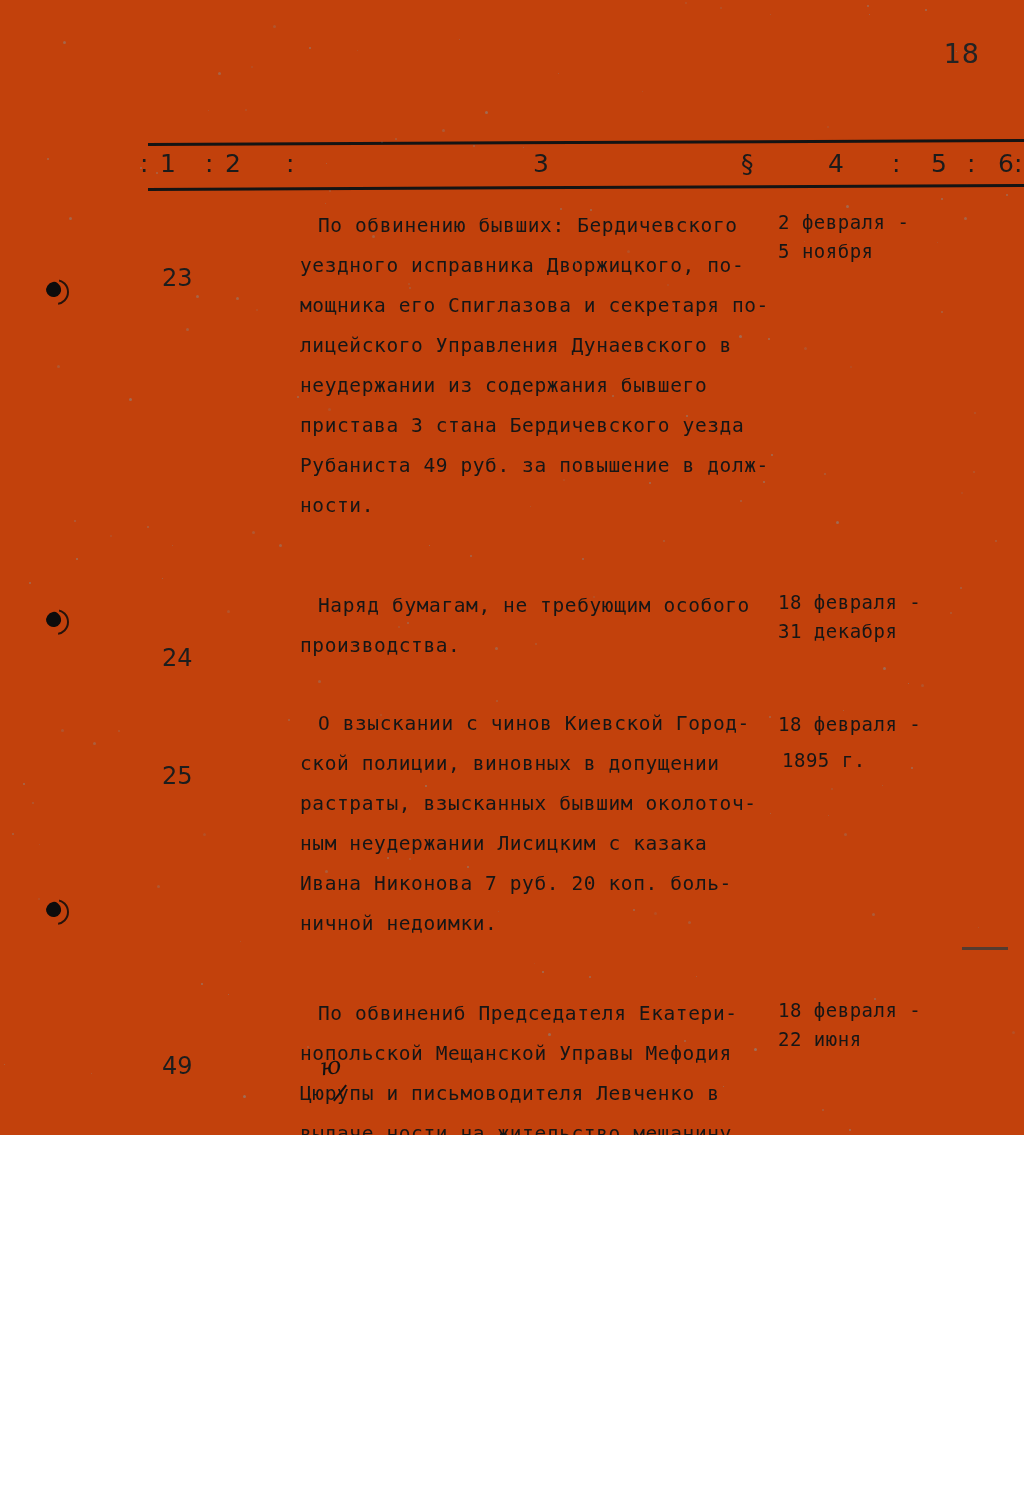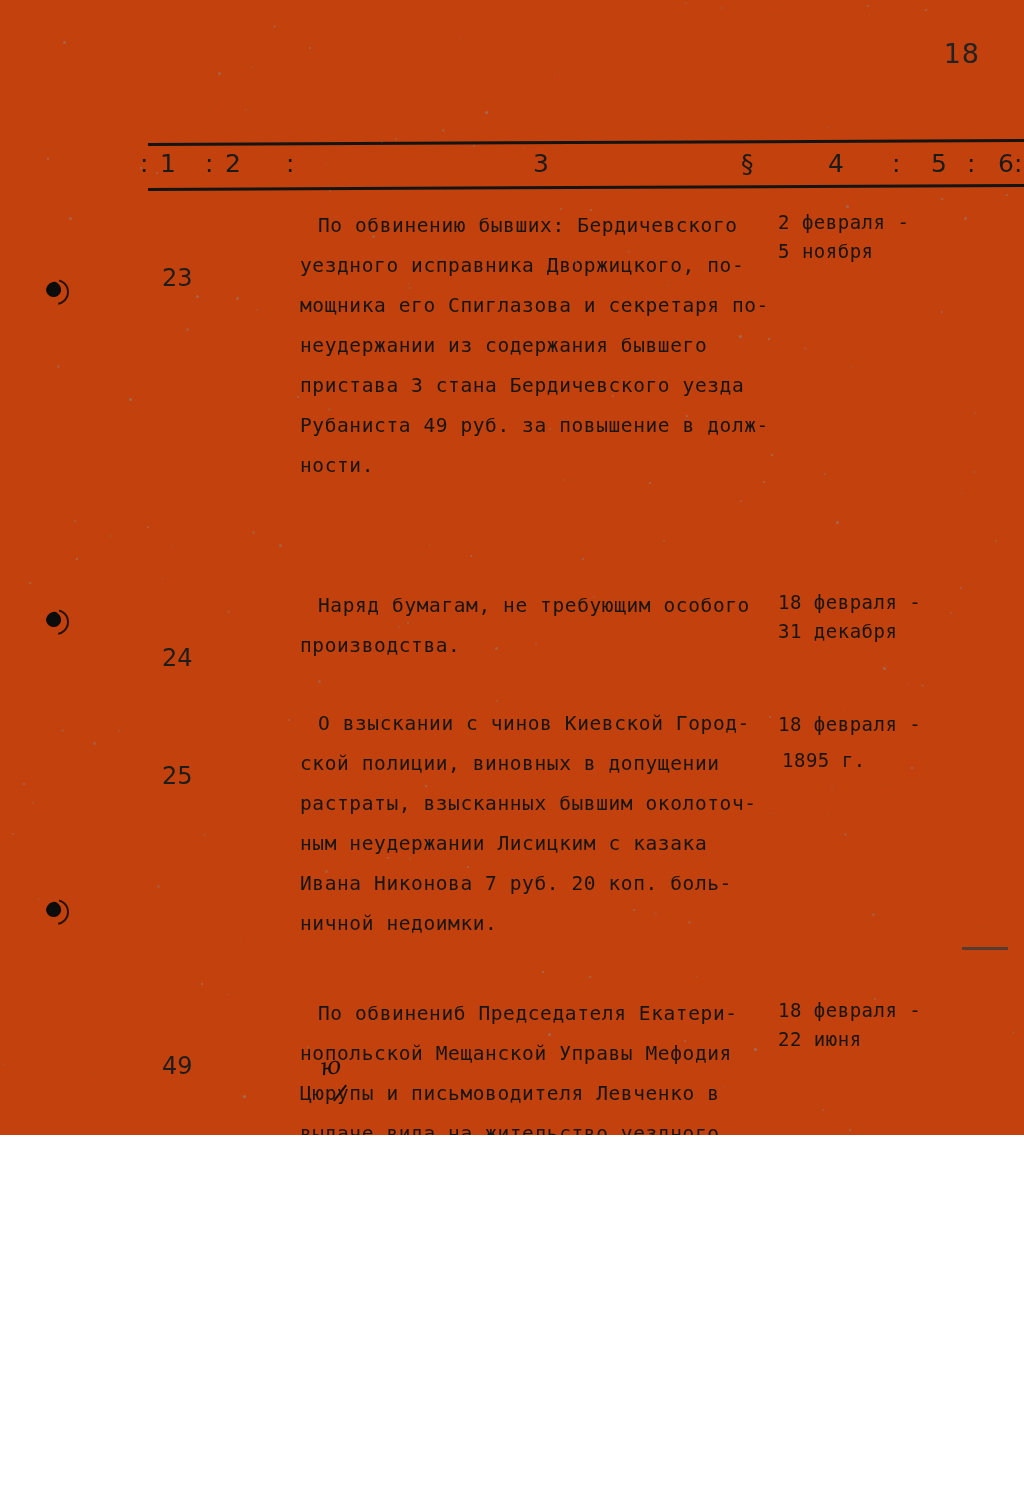--- a/index.html
+++ b/index.html
@@ -201,20 +201,21 @@
       <span class="colnum" style="left: 858px;">6:</span>
     </div>
 
   <div id="rows">
       <div class="row" style="height: 380px; position: absolute; top: 0px;">
         <div class="row-num">23</div>
         <div class="row-body">
           <span class="ln indent">По обвинению бывших: Бердичевского</span>
           <span class="ln">уездного исправника Дворжицкого, по-</span>
           <span class="ln">мощника его Спиглазова и секретаря по-</span>
+          <span class="ln">лицейского Управления Дунаевского в</span>
           <span class="ln">неудержании из содержания бывшего</span>
           <span class="ln">пристава 3 стана Бердичевского уезда</span>
           <span class="ln">Рубаниста 49 руб. за повышение в долж-</span>
           <span class="ln">ности.</span>
         </div>
         <div class="row-dates">
           <span class="dln">2 февраля -</span>
           <span class="dln">5 ноября</span>
         </div>
       </div>
@@ -243,21 +244,21 @@
           <span class="dln">18 февраля -</span>
           <span class="dln">1895 г.</span>
         </div>
       </div>
       <div class="row" style="height: 280px; position: absolute; top: 788px;">
         <div class="row-num">49</div>
         <div class="row-body">
           <span class="ln indent">По обвинениб Председателя Екатери-</span>
           <span class="ln">нопольской Мещанской Управы Мефодия</span>
           <span class="ln">Цюрупы и письмоводителя Левченко в</span>
-          <span class="ln">выдаче вида на жительство уездного</span>
+          <span class="ln">выдаче ности на жительство мещанину</span>
           <span class="ln">бовым сбором.</span>
           <span class="hand-correction" style="left: 20px; top: 58px;">ю</span>
           <span class="hand-strike" style="left: 30px; top: 98px;"></span>
         </div>
         <div class="row-dates">
           <span class="dln">18 февраля -</span>
           <span class="dln">22 июня</span>
         </div>
       </div>
     </div>

